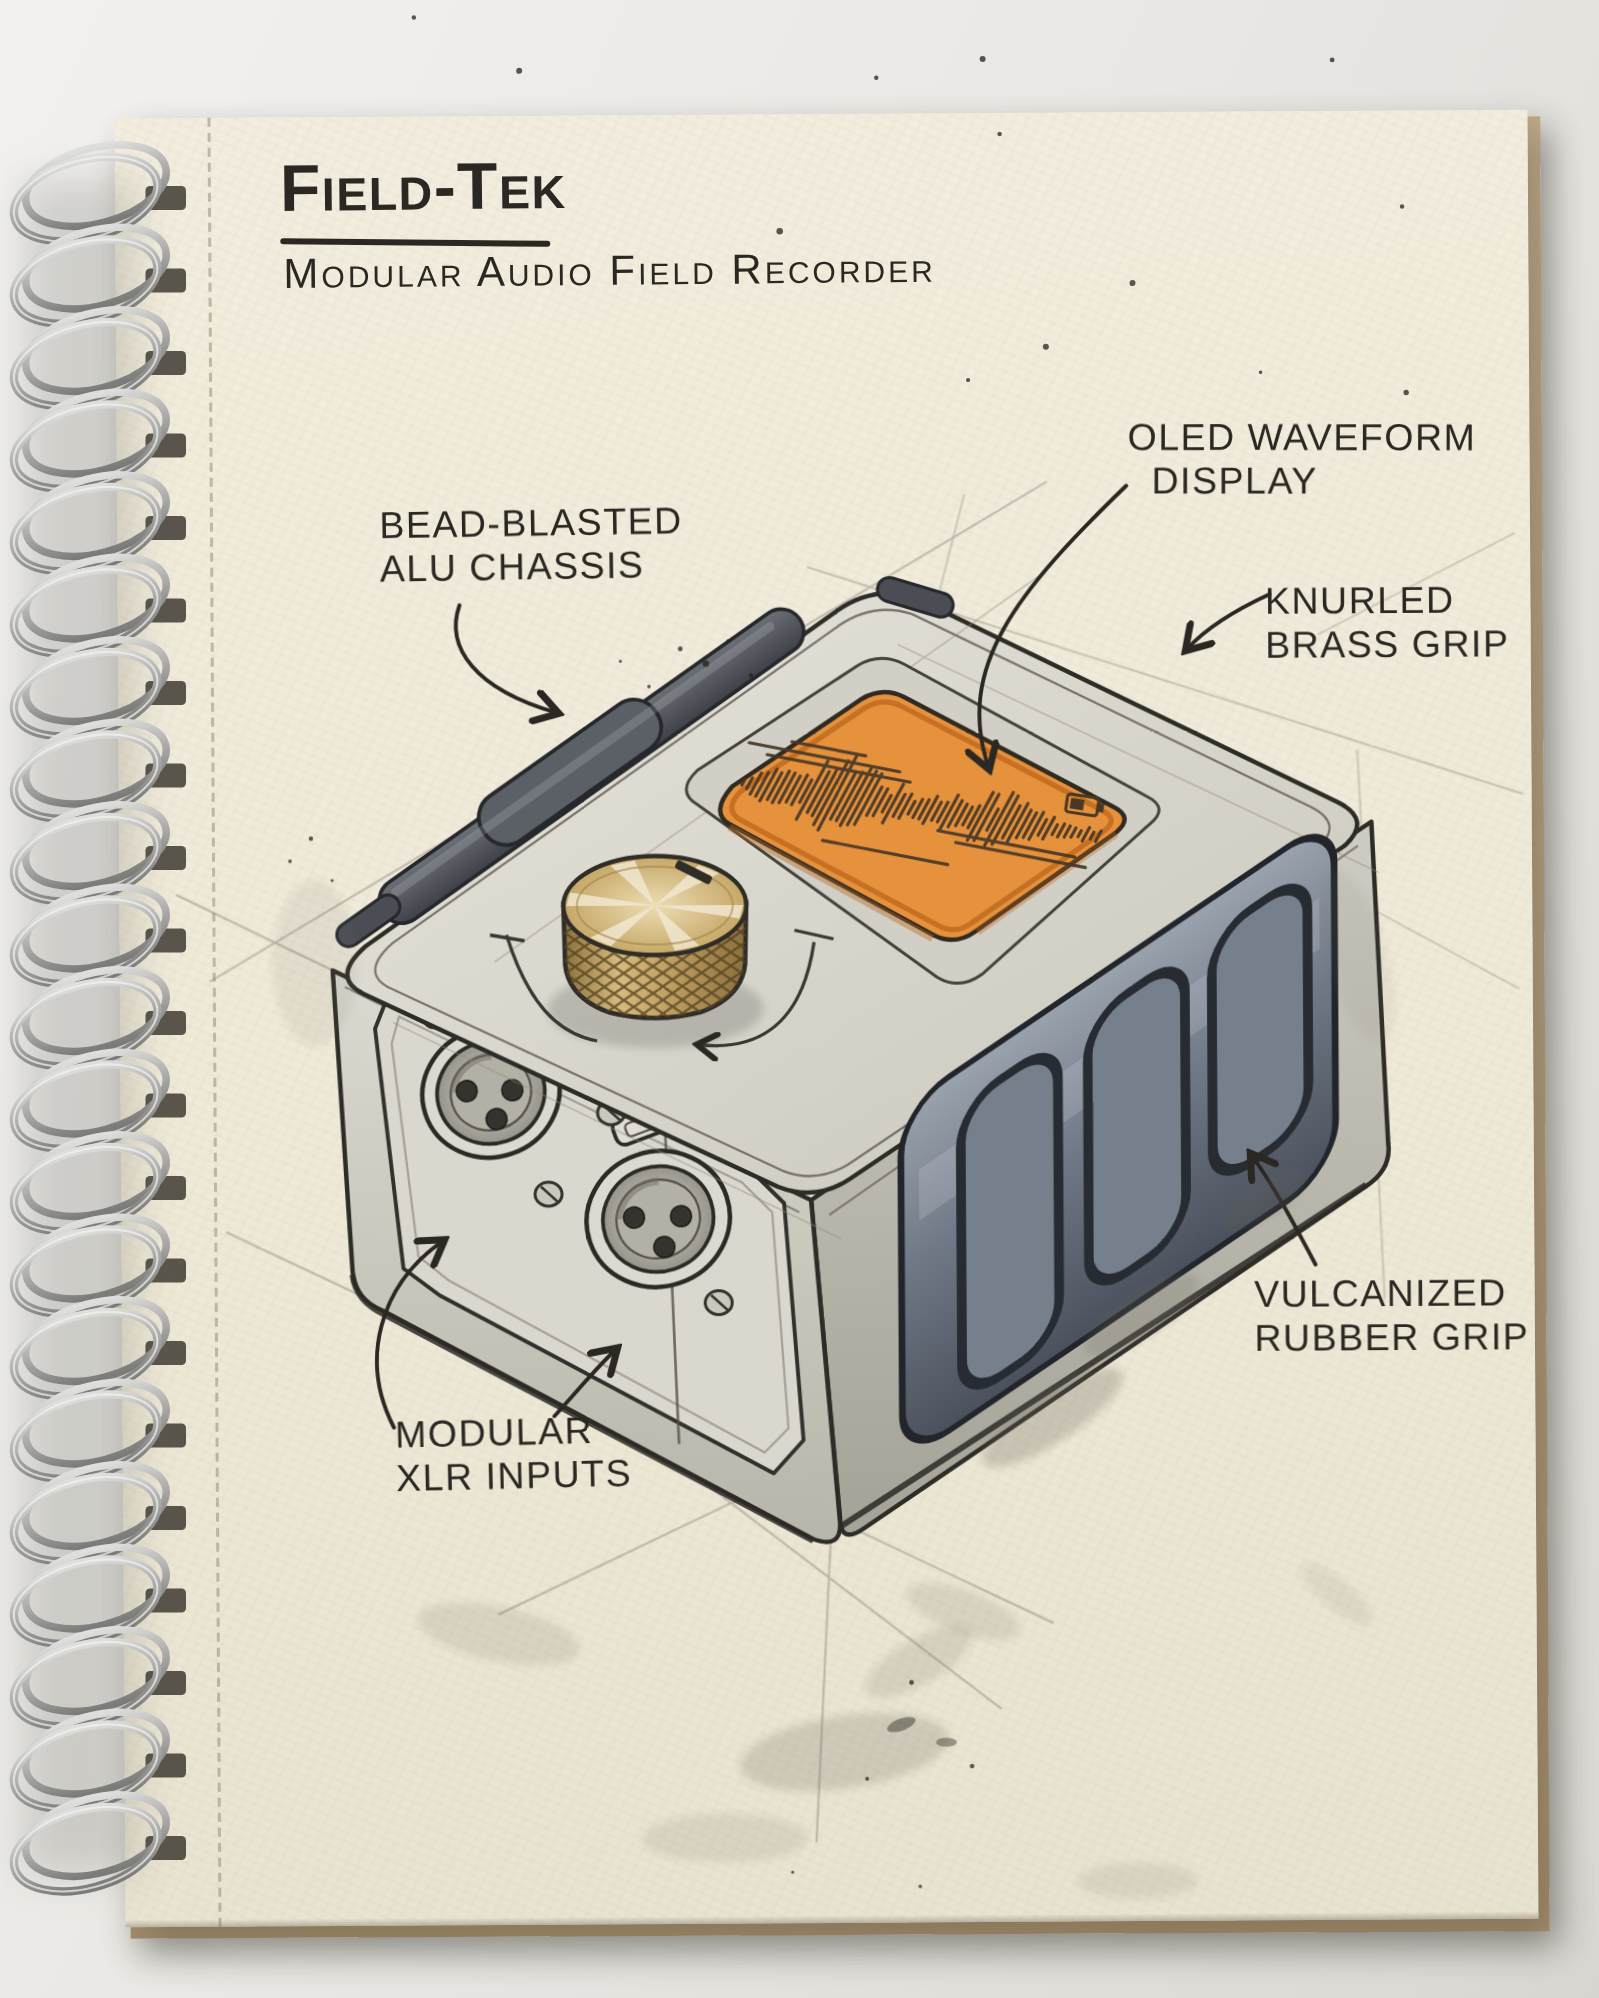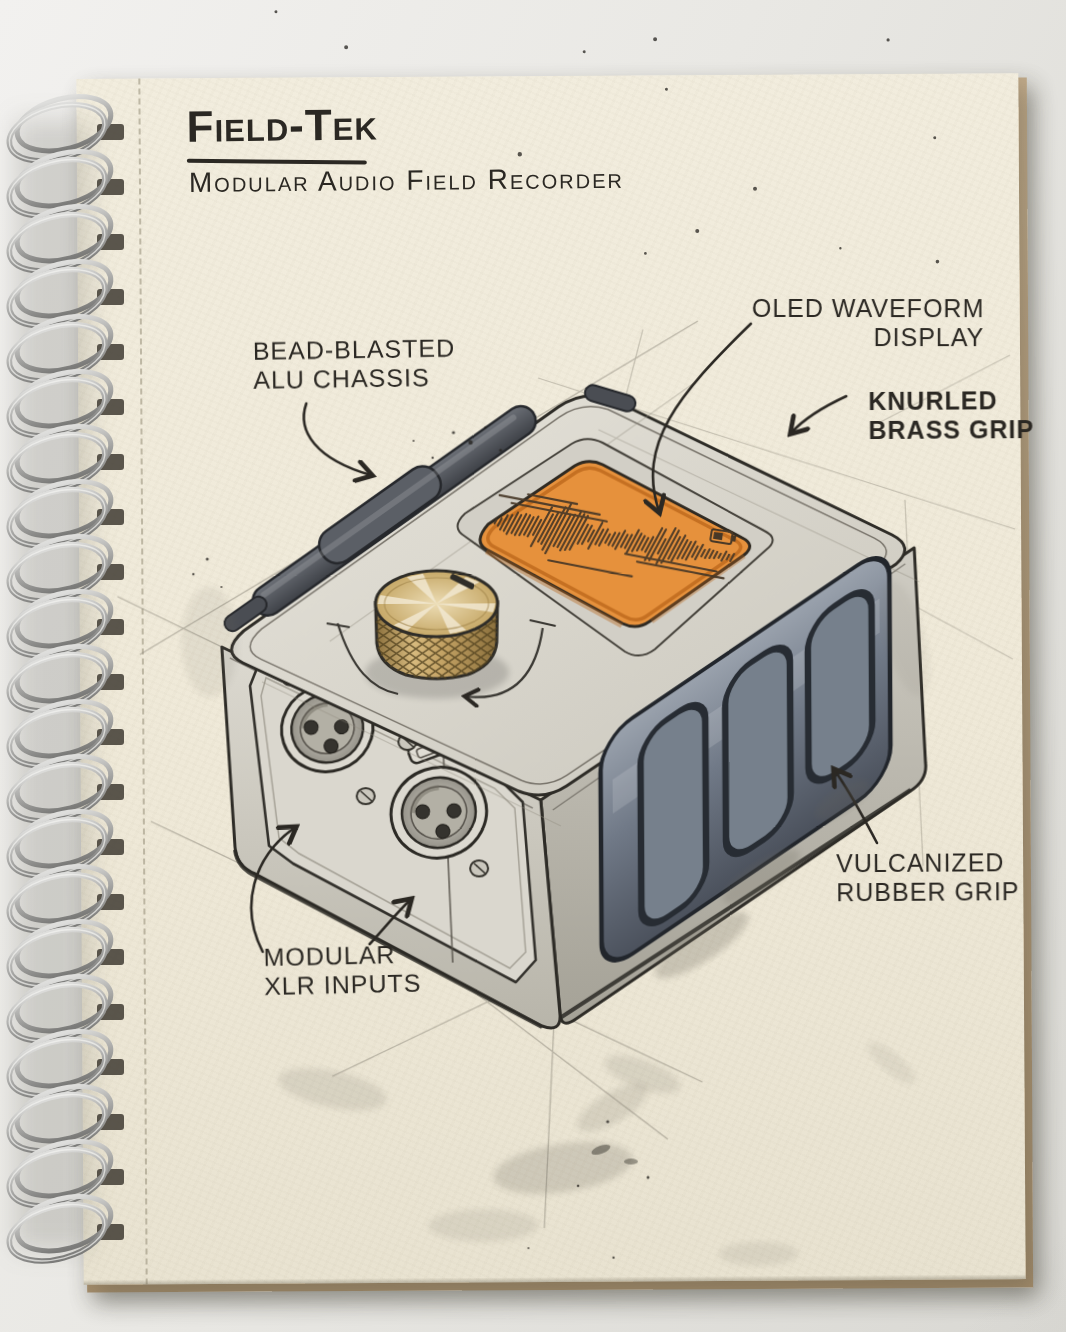--- a/index.html
+++ b/index.html
@@ -30,23 +30,23 @@
   #sketch{position:absolute;left:-80px;top:-76px;width:1066px;height:1332px;}
   .hand{position:absolute;color:var(--ink,#2b2823);white-space:nowrap;}
   .title{left:110px;top:24px;font-size:44px;line-height:48px;font-weight:700;
     letter-spacing:1px;font-variant:small-caps;transform:rotate(-.3deg);}
   .underline{position:absolute;left:110px;top:82px;width:180px;height:3.5px;
     background:var(--ink,#2b2823);border-radius:2px;transform:rotate(.9deg);}
   .subtitle{left:112px;top:88px;font-size:28px;font-weight:500;letter-spacing:2px;
     font-variant:small-caps;transform:rotate(-.2deg);}
   .note{font-size:25px;font-weight:500;letter-spacing:1px;line-height:29px;}
   .n-chassis{left:175px;top:258px;transform:rotate(-.6deg);}
-  .n-display{left:674px;top:220px;transform:rotate(.4deg);}
-  .n-display .l2{margin-left:16px;text-align:right;}
-  .n-dial{left:790px;top:313px;font-weight:bold;}
+  .n-display{left:674px;top:204px;transform:rotate(.4deg);}
+  .n-display .l2{margin-left:16px;}
+  .n-dial{left:765px;top:313px;}
   .n-grip{left:755px;top:775px;}
   .n-xlr{left:182px;top:864px;transform:rotate(-1deg);}
 </style>
 </head>
 <body>
 
 <div class="backing"></div>
 
 <div class="page">
   <div class="perf"></div>

